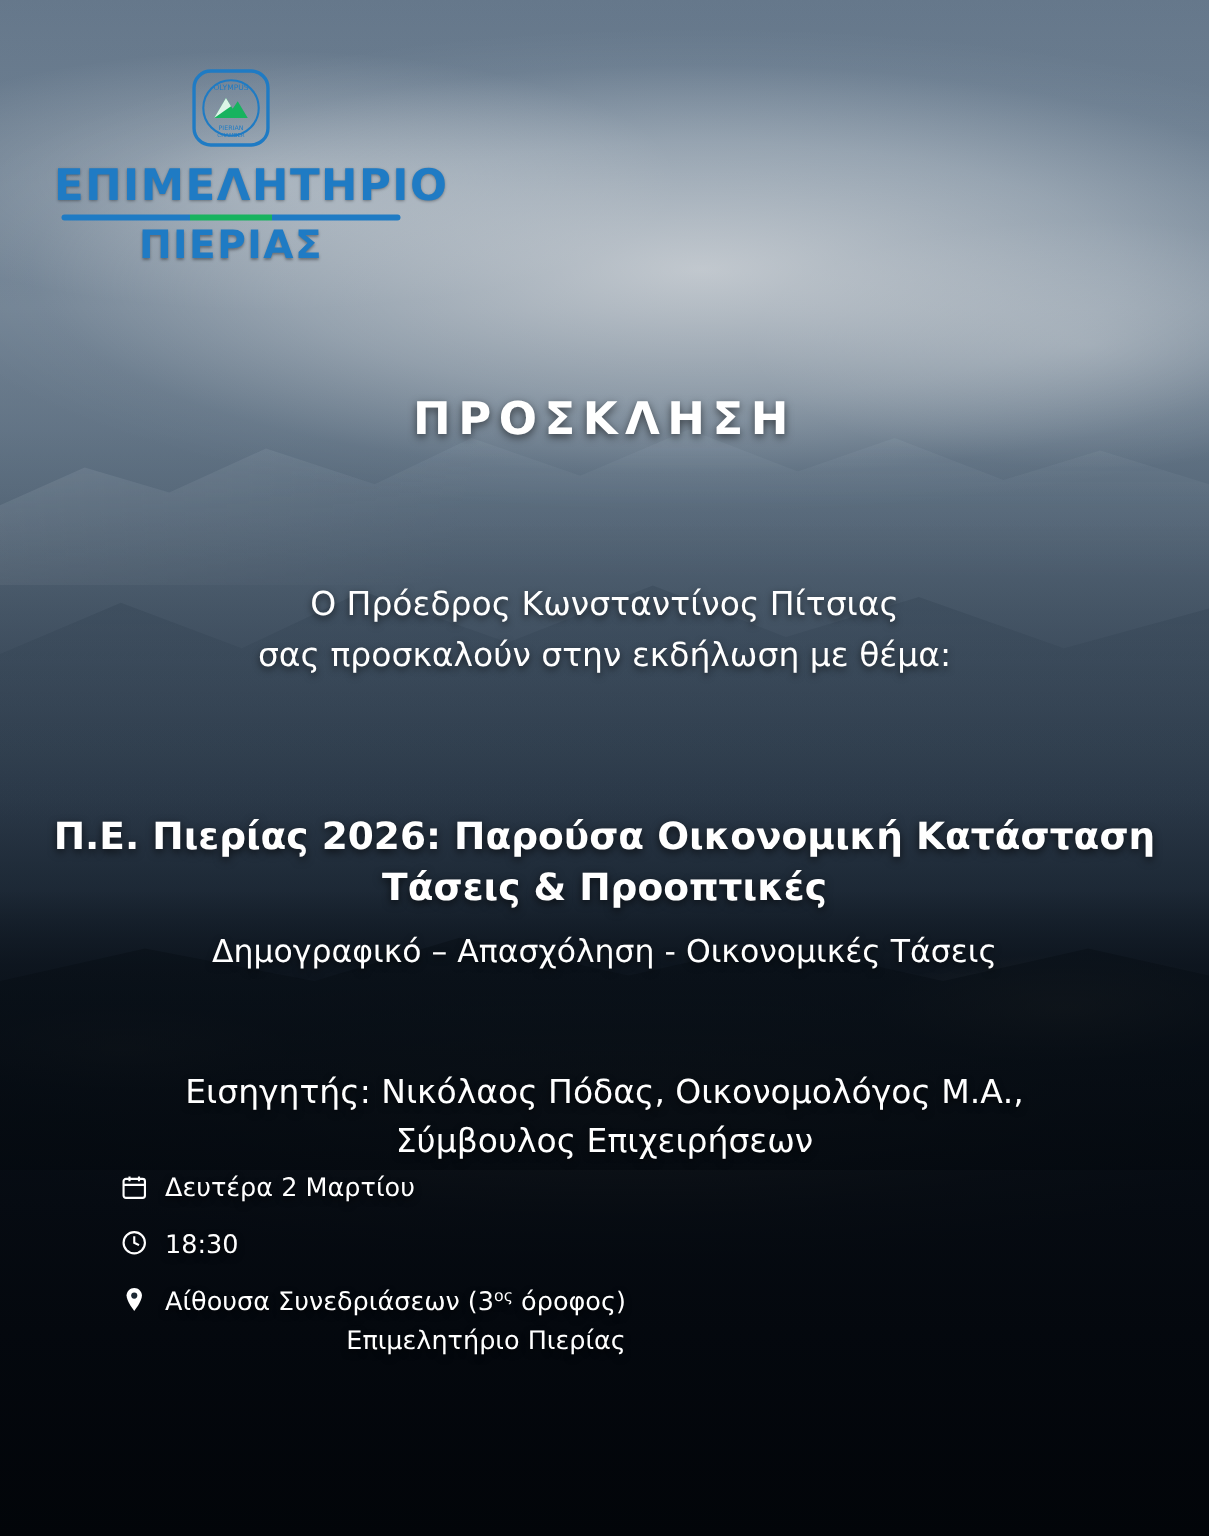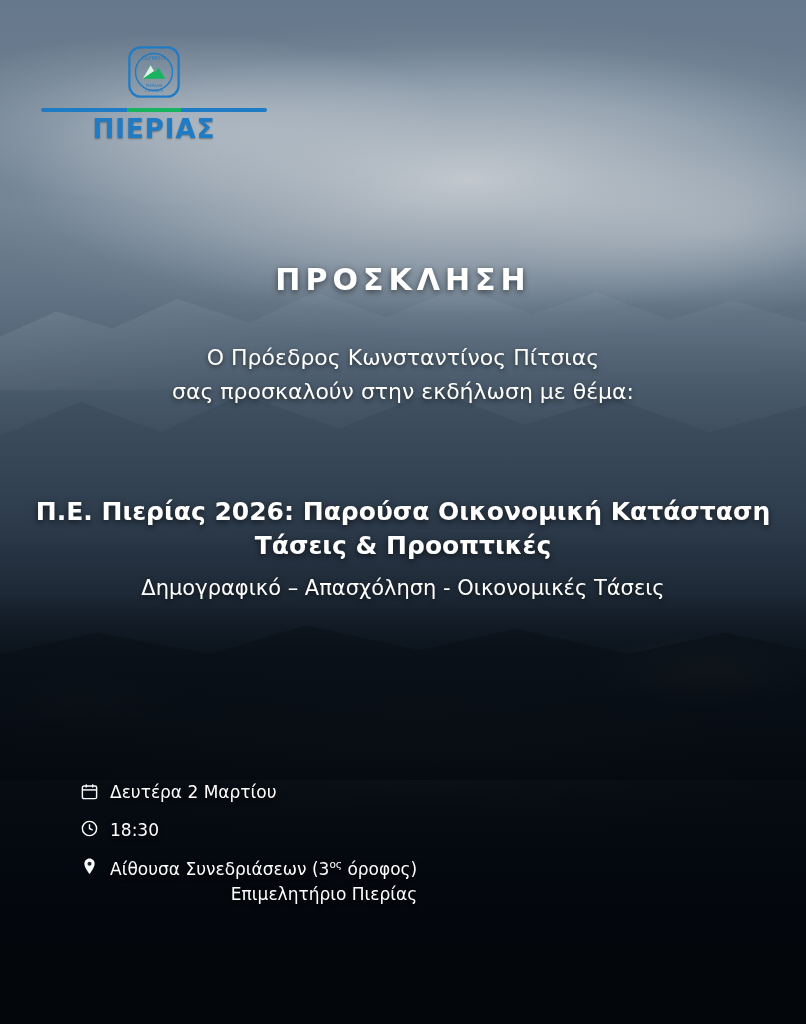--- a/index.html
+++ b/index.html
@@ -121,21 +121,21 @@
     left: 0; right: 0;
     top: 262px;
     text-align: center;
     padding: 0 28px;
   }
   .title {
     font-size: 30px;
     font-weight: 700;
     letter-spacing: 5px;
     text-shadow: 0 2px 6px rgba(0,0,0,.55);
-    margin-bottom: 44px;
+    margin-bottom: 90px;
   }
   .intro {
     font-size: 22px;
     line-height: 1.55;
     text-shadow: 0 2px 5px rgba(0,0,0,.6);
   }
   .intro div { margin: 0; }
   .topic {
     margin-top: 86px;
     font-size: 25px;
@@ -196,38 +196,43 @@
   <div class="logo-block">
     <svg class="logo-mark" viewBox="0 0 100 100">
       <rect x="6" y="6" width="88" height="88" rx="20" fill="none" stroke="#1f7bc4" stroke-width="4"></rect>
       <circle cx="50" cy="50" r="33" fill="none" stroke="#1f7bc4" stroke-width="2.5"></circle>
       <path d="M30 62 L44 38 L52 51 L58 42 L70 62 Z" fill="#17b35f"></path>
       <path d="M30 62 L44 38 L50 48 Z" fill="#ffffff" opacity=".85"></path>
       <text x="50" y="28" text-anchor="middle" font-family="DejaVu Sans, sans-serif" font-size="9" fill="#1f7bc4">OLYMPUS</text>
       <text x="50" y="76" text-anchor="middle" font-family="DejaVu Sans, sans-serif" font-size="7.5" fill="#1f7bc4">PIERIAN</text>
       <text x="50" y="85" text-anchor="middle" font-family="DejaVu Sans, sans-serif" font-size="6.5" fill="#1f7bc4">CHAMBER</text>
     </svg>
+    <div class="logo-line1">ΕΠΙΜΕΛΗΤΗΡΙΟ</div>
     <div class="logo-rule"></div>
     <div class="logo-line2">ΠΙΕΡΙΑΣ</div>
   </div>
 
   <div class="content">
     <div class="title">ΠΡΟΣΚΛΗΣΗ</div>
 
     <div class="intro">
       <div>Ο Πρόεδρος Κωνσταντίνος Πίτσιας</div>
       <div>σας προσκαλούν στην εκδήλωση με θέμα:</div>
     </div>
 
     <div class="topic">
       <div>Π.Ε. Πιερίας 2026: Παρούσα Οικονομική Κατάσταση</div>
       <div>Τάσεις &amp; Προοπτικές</div>
     </div>
     <div class="subtopic">Δημογραφικό – Απασχόληση - Οικονομικές Τάσεις</div>
 
+    <div class="speaker">
+      <div>Εισηγητής: Νικόλαος Πόδας, Οικονομολόγος Μ.Α.,</div>
+      <div>Σύμβουλος Επιχειρήσεων</div>
+    </div>
   </div>
 
   <div class="details">
 
     <div class="detail-row">
       <span class="detail-icon">
         <svg width="19" height="19" viewBox="0 0 24 24" fill="none" stroke="#ffffff" stroke-width="1.8">
           <rect x="3" y="5" width="18" height="16" rx="2"></rect>
           <line x1="3" y1="10" x2="21" y2="10"></line>
           <line x1="8" y1="3" x2="8" y2="7"></line>

